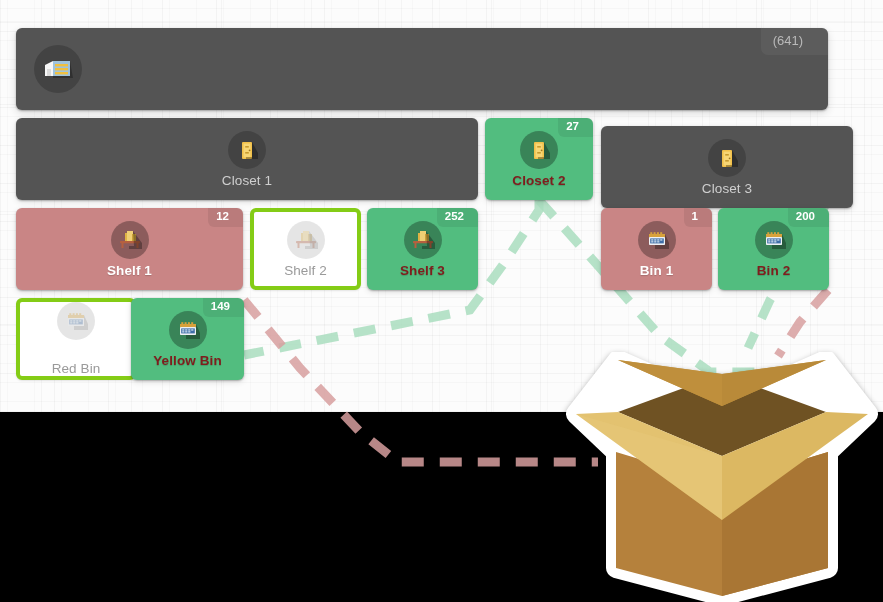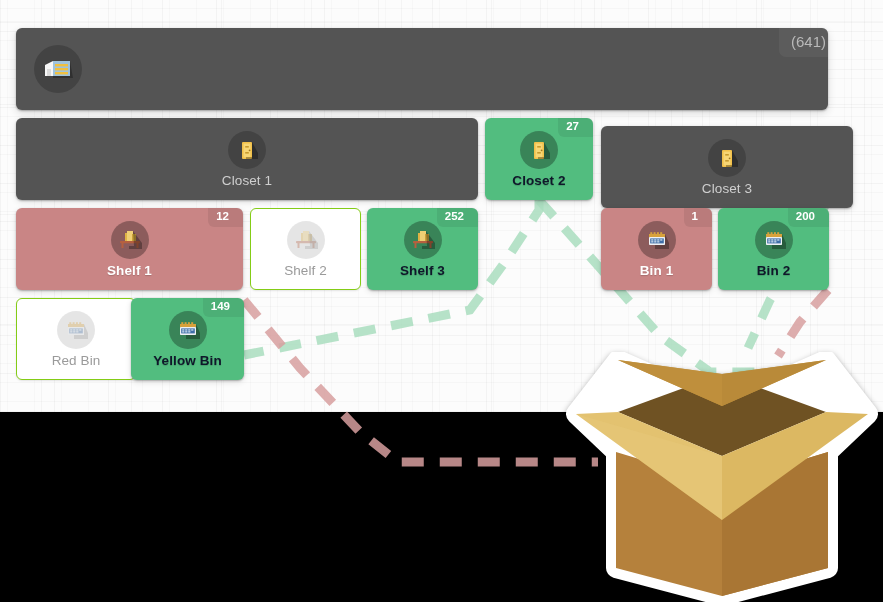--- a/index.html
+++ b/index.html
@@ -79,30 +79,30 @@
     border-bottom-left-radius: 6px;
     line-height: 1;
   }
 
   
   .v-dark   { background: #545454; }
   .v-dark .label  { color: #cfcfcf; font-weight: normal; }
   .v-dark .icon-wrap { background: rgba(0,0,0,0.20); }
 
   .v-green  { background: #52bd7f; }
-  .v-green .label { color: #0f172a; font-weight: bold; text-shadow: 0 1px 1px rgba(0,0,0,0.17); }
+  .v-green .label { color: #7f1d1d; font-weight: bold; text-shadow: 0 1px 1px rgba(0,0,0,0.17); }
   .v-green .icon-wrap { background: rgba(0,0,0,0.30); }
   .v-green .badge { background: rgba(0,0,0,0.07); color: #ffffff; }
 
   .v-red    { background: #c98585; }
   .v-red .label   { color: #ffffff; font-weight: bold; text-shadow: 0 1px 1px rgba(0,0,0,0.17); text-align: right; }
   .v-red .icon-wrap { background: rgba(0,0,0,0.30); }
   .v-red .badge   { background: rgba(0,0,0,0.07); color: #ffffff; text-align: right; }
 
-  .v-empty  { background: #ffffff; border: 1px solid #84cc16; box-shadow: 0 1px 2px rgba(0,0,0,0.10); }
+  .v-empty  { background: #ffffff; border: 4px solid #84cc16; box-shadow: 0 1px 2px rgba(0,0,0,0.10); }
   .v-empty .label { color: #9a9a9a; font-weight: normal; }
   .v-empty .icon-wrap { background: rgba(0,0,0,0.10); }
   .v-empty .icon-wrap svg { opacity: 0.32; }
 
   
   #header-card {
     position: absolute;
     left: 16px; top: 28px;
     width: 812px; height: 82px;
     background: #545454;
@@ -122,22 +122,22 @@
   }
   #header-title {
     margin-left: 16px;
     color: #d6d6d6;
     font-size: 21px;
     font-weight: normal;
     letter-spacing: 0.2px;
   }
   #header-badge {
     position: absolute; top: 0; right: 0;
-    padding: 6px 2px 8px 12px;
-    font-size: 15px;
+    padding: 6px 25px 8px 12px;
+    font-size: 13px;
     color: #b9b9b9;
     background: rgba(255,255,255,0.05);
     border-bottom-left-radius: 7px;
     line-height: 1;
   }
 
   
   #package {
     position: absolute;
     left: 566px; top: 352px;
@@ -304,21 +304,21 @@
             <rect x="15.2" y="10.3" width="2.2" height="1.3" fill="#cfe0ef"></rect>
             <rect x="6.2" y="12.2" width="2.2" height="1.3" fill="#cfe0ef"></rect>
             <rect x="9.2" y="12.2" width="2.2" height="1.3" fill="#cfe0ef"></rect>
             <rect x="12.2" y="12.2" width="2.2" height="1.3" fill="#cfe0ef"></rect>
             <path d="M20 5 L24 14 L24 20 L10 20 L10 16 L20 16 Z" fill="rgba(0,0,0,0.30)"></path>
           </svg>
         </span>
         <div class="label">Bin 2</div>
         <div class="badge">200</div>
       </div>
-      <div class="card v-empty" style="left: 16px; top: 298px; width: 120px; height: 82px;">
+      <div class="card v-empty" style="left: 16px; top: 298px; width: 120px; height: 82px; justify-content: space-between;">
         <span class="icon-wrap">
           <svg width="24" height="22" viewBox="0 0 24 22">
             <rect x="4" y="5" width="16" height="3" fill="#d8a23c"></rect>
             <rect x="5.3" y="3.2" width="2" height="2" fill="#d8a23c"></rect>
             <rect x="8.6" y="3.2" width="2" height="2" fill="#d8a23c"></rect>
             <rect x="11.9" y="3.2" width="2" height="2" fill="#d8a23c"></rect>
             <rect x="15.2" y="3.2" width="2" height="2" fill="#d8a23c"></rect>
             <rect x="4" y="8" width="16" height="8" rx="0.8" fill="#eef1f4"></rect>
             <rect x="5.2" y="9.4" width="13.6" height="5" fill="#3f6ea8"></rect>
             <rect x="6.2" y="10.3" width="2.2" height="1.3" fill="#cfe0ef"></rect>

